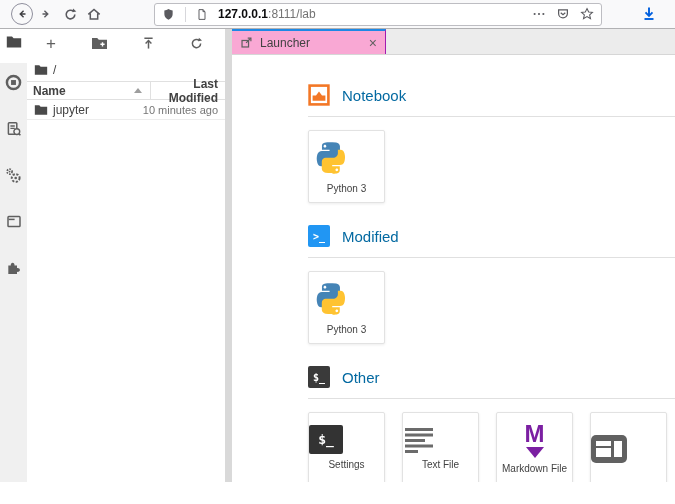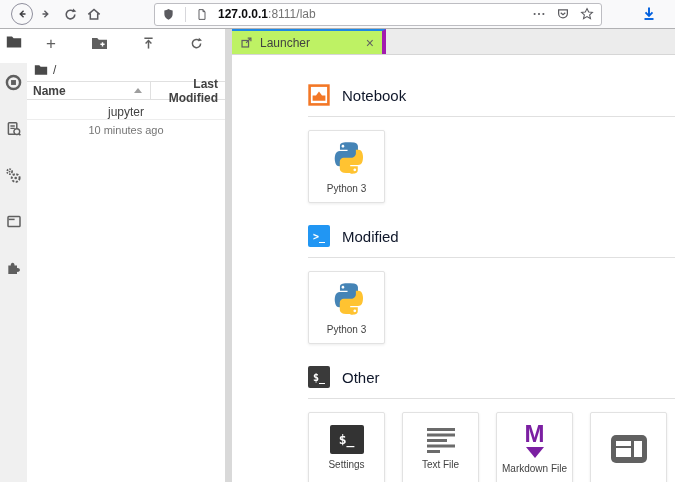--- a/index.html
+++ b/index.html
@@ -41,41 +41,41 @@
   .plusglyph { font-size:17px; color:#5f5f5f; line-height:1; font-weight:400; }
   .fb-crumb { height:23px; display:flex; align-items:center; gap:5px; padding:0 7px; font-size:12px; color:#424242; }
   .fb-header { height:19px; display:flex; align-items:center; border-top:1px solid #e0e0e0; border-bottom:1px solid #e0e0e0;
                font-size:12px; font-weight:bold; color:#424242; }
   .fb-col-name { width:124px; align-self:stretch; display:flex; align-items:center; justify-content:space-between;
                  padding:0 8px 0 6px; border-right:1px solid #e0e0e0; }
   .sort-arrow { width:0; height:0; border-left:4px solid transparent; border-right:4px solid transparent;
                 border-bottom:5px solid #9e9e9e; }
   .fb-col-mod { flex:1; text-align:right; padding-right:7px; }
   .fb-row { height:20px; display:flex; align-items:center; gap:5px; padding:0 7px; font-size:12px;
-            border-bottom:1px solid #ededed;flex-direction:column; }
+            border-bottom:1px solid #ededed; }
   .fb-row .fname { flex:1; color:#424242; }
   .fb-row .fmod { font-size:11px; color:#757575; }
 
   .divider { width:7px; background:#d9d9d9; }
 
   .launcher-pane { flex:1; display:flex; flex-direction:column; background:#fff; }
   .tabbar { height:26px; background:#ececec; border-bottom:1px solid #d6d6d6; display:flex; }
-  .tab { width:154px; background:#bef264; border-top:2px solid #1e88e5; border-right:4px solid #a21caf;
+  .tab { width:154px; background:#f9a8d4; border-top:2px solid #1e88e5; border-right:1px solid #a21caf;
          display:flex; align-items:center; gap:7px; padding:0 8px; }
   .tab-label { flex:1; font-size:12px; color:#424242; }
   .tab-close { font-size:14px; color:#616161; line-height:1; cursor:default; }
 
   .launcher-body { flex:1; padding:28px 0 0 76px; overflow:hidden; }
   .section-head { display:flex; align-items:center; gap:12px; height:24px; }
-  .section-title { font-size:15px; color:#0f172a; }
+  .section-title { font-size:15px; color:#0369a1; }
   .section-rule { border:none; border-top:1px solid #e0e0e0; margin-top:9px; }
   .cards { display:flex; gap:17px; margin:13px 0 21px; }
   .card { width:77px; height:73px; background:#fff; border:1px solid #e2e2e2; border-radius:2px;
           box-shadow:0 1px 3px rgba(0,0,0,0.08); display:flex; flex-direction:column;
-          align-items:center; justify-content:center; gap:5px; text-align:center; }
+          justify-content:center; gap:5px; text-align:center; }
   .card-label { font-size:10px; color:#424242; line-height:1.25; padding:0 2px; }
 
   .sq-icon { width:22px; height:22px; border-radius:2px; display:flex; align-items:center; justify-content:center;
              font-family:"DejaVu Sans Mono", monospace; font-weight:bold; font-size:10px; color:#fff; }
   .console-sq { background:#2196f3; }
   .other-sq { background:#3a3a3a; }
   .terminal-big { width:34px; height:29px; background:#333; border-radius:2px; color:#fff;
                   font-family:"DejaVu Sans Mono", monospace; font-weight:bold; font-size:13px;
                   display:flex; align-items:center; justify-content:center; }
   .md-icon { display:flex; flex-direction:column; align-items:center; line-height:1; }

